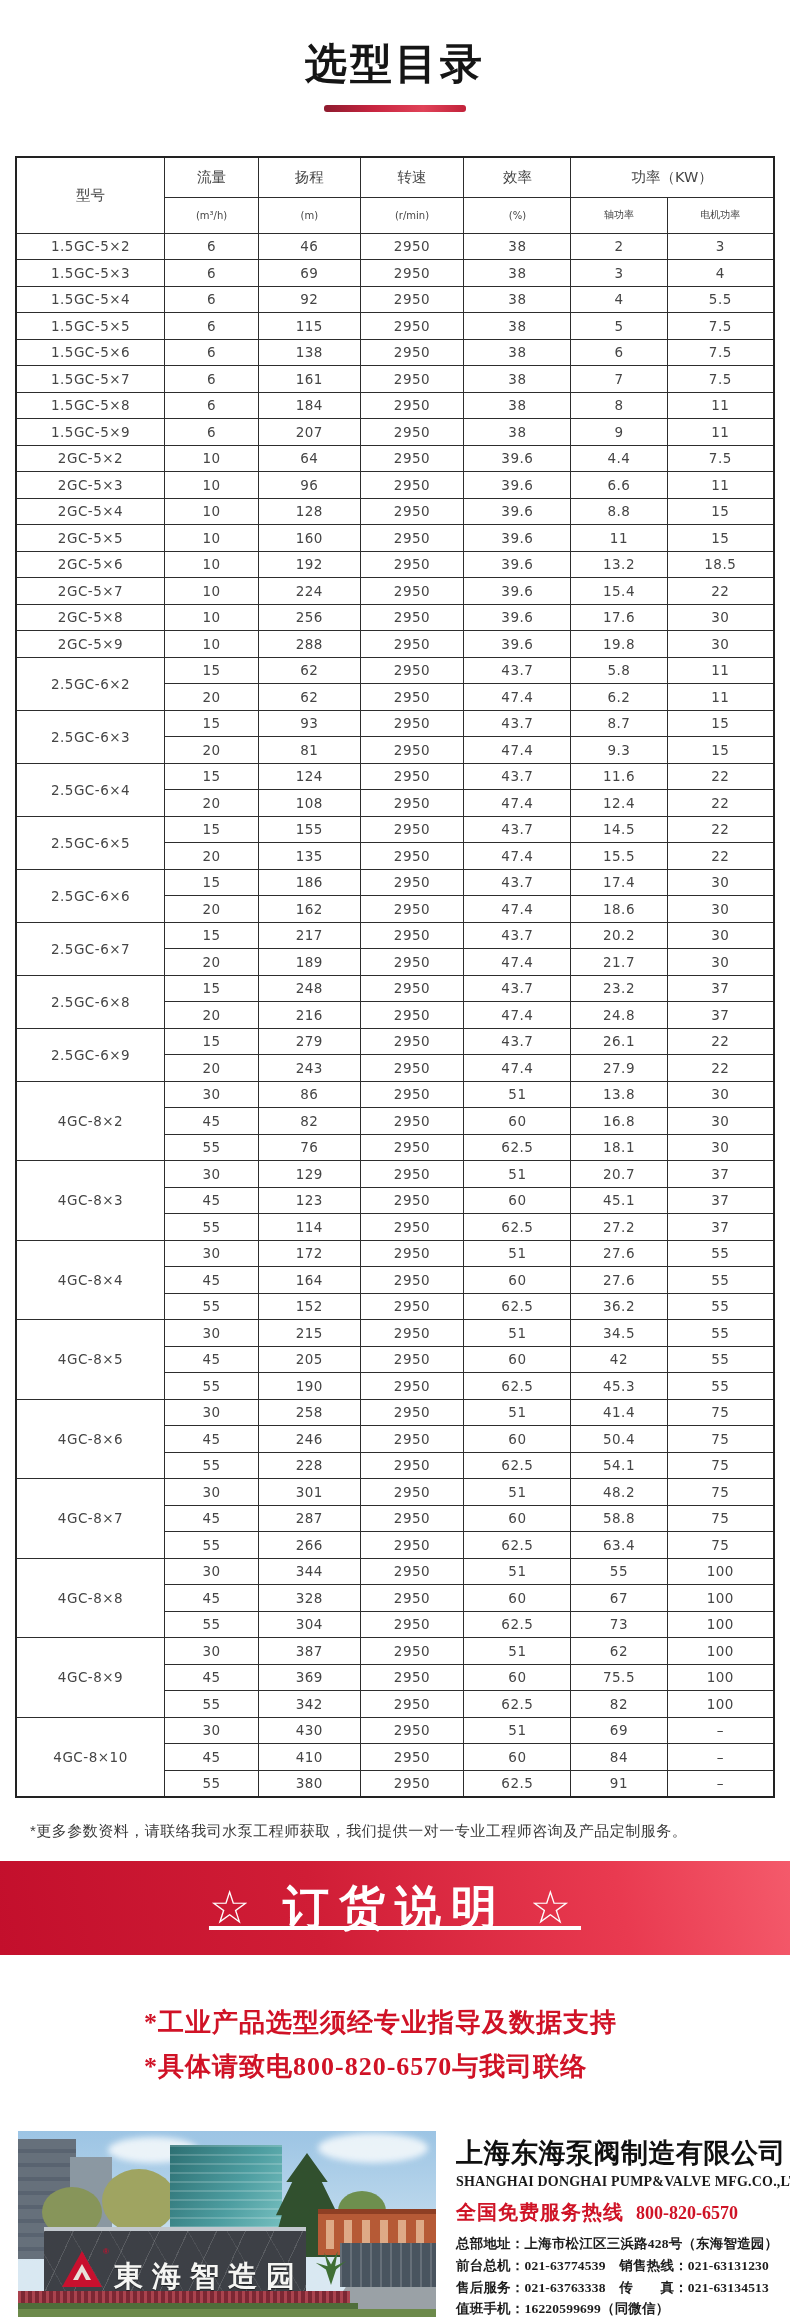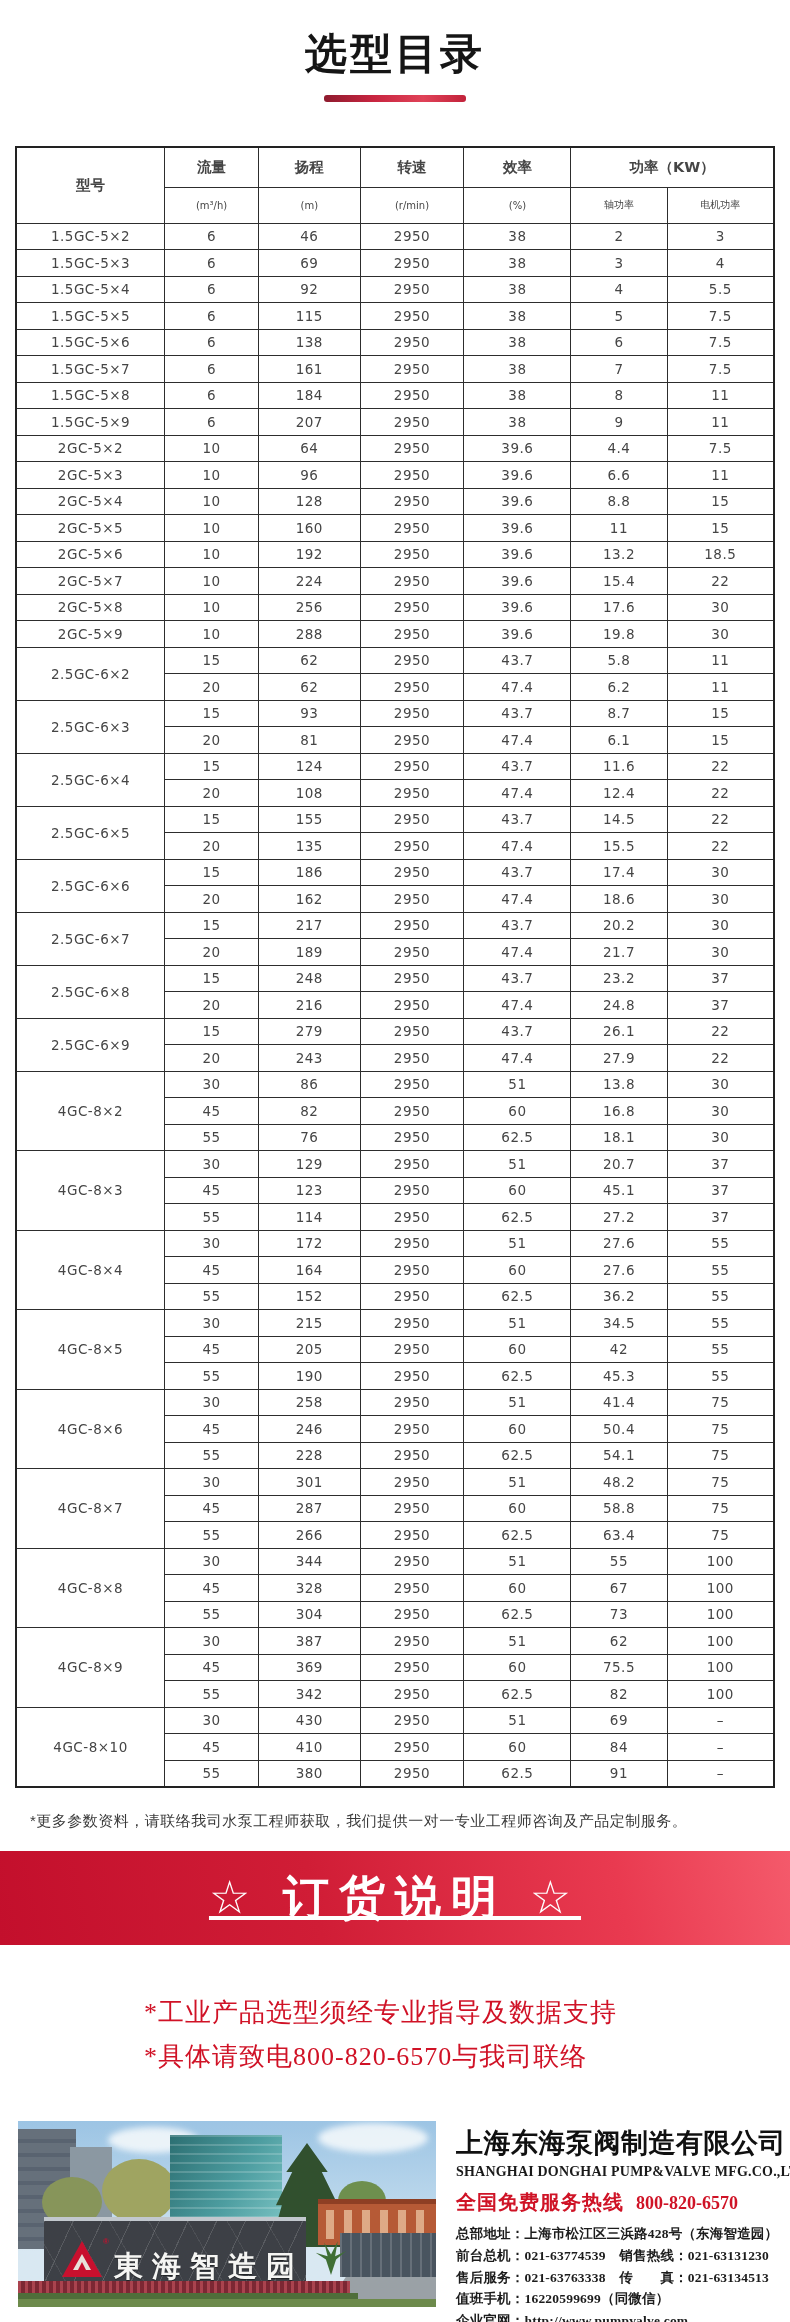--- a/index.html
+++ b/index.html
@@ -1,49 +1,49 @@
 <!DOCTYPE html>
 <html><head>
 <meta charset="utf-8">
 <style>
   * { margin:0; padding:0; box-sizing:border-box; }
   html,body { background:#ffffff; }
   body { font-family:"Liberation Sans","DejaVu Sans",sans-serif; }
   .page { width:790px; height:2322px; margin:0 auto; background:#fff; overflow:hidden; position:relative; }
 
   
-  .page-title { text-align:center; padding-top:26px; font-size:42px; font-weight:900; color:#151515; letter-spacing:3px; font-family:"Liberation Sans","DejaVu Sans",sans-serif; }
+  .page-title { text-align:center; padding-top:36px; font-size:42px; font-weight:900; color:#151515; letter-spacing:3px; font-family:"Liberation Sans","DejaVu Sans",sans-serif; }
   .title-underline { width:142px; height:7px; margin:13px auto 0; border-radius:3px;
     background:linear-gradient(90deg,#8e1b2e 0%,#c82540 35%,#e04258 70%,#c2223a 100%); }
 
   
   .table-wrap { margin:44px auto 0; width:760px; }
   table.spec { width:100%; border-collapse:collapse; table-layout:fixed;
     font-family:"DejaVu Sans","Liberation Sans",sans-serif; color:#454545; }
   table.spec th, table.spec td { border:1px solid #2d2d2d; text-align:center; vertical-align:middle;
     font-weight:400; font-size:13.5px; padding:0; }
   table.spec { border:2px solid #222; }
-  table.spec thead tr:first-child th { height:40px; font-size:14.5px;font-weight:bold; }
+  table.spec thead tr:first-child th { height:40px; font-size:14.5px; }
   table.spec thead tr:last-child th { height:36px; font-size:10px; }
   table.spec tbody td { height:26.5px; letter-spacing:0.5px; }
   td.model-cell { font-size:13.5px; letter-spacing:0.5px; }
   col.c-model { width:19.6%; } col.c-flow { width:12.4%; } col.c-head { width:13.4%; }
   col.c-speed { width:13.7%; } col.c-eff { width:14.1%; } col.c-shaft { width:12.7%; } col.c-motor { width:14.1%; }
 
   
   .footnote { margin:24px 0 0 30px; font-size:15px; font-weight:400; color:#3a3a3a; letter-spacing:0.5px; }
 
   
   .order-banner { margin-top:20px; width:100%; height:94px; display:flex; align-items:center; justify-content:center;
     background:linear-gradient(78deg,#c30f2c 0%,#d01d36 40%,#e93a50 78%,#f45a6b 100%); }
   .order-banner .banner-title { color:#ffffff; font-size:46px; font-weight:900; letter-spacing:10px;text-decoration:underline; }
 
   
   .notice { margin:46px 0 0 144px; width:fit-content; }
-  .notice p { font-family:"Liberation Serif","DejaVu Serif",serif; font-size:26px; font-weight:400; color:#d01226;
+  .notice p { font-family:"Liberation Serif","DejaVu Serif",serif; font-size:26px; font-weight:700; color:#d01226;
     line-height:1.7; letter-spacing:1px; }
 
   
   .footer { margin-top:42px; display:flex; padding:0 14px 0 18px; gap:20px; }
 
   
   .photo { position:relative; width:418px; height:186px; overflow:hidden; flex:0 0 auto;
     background:linear-gradient(#9cc4e4 0%,#bcd8ec 45%,#d9e8f2 70%); }
   .cloud { position:absolute; background:#f3f8fb; border-radius:50%; filter:blur(3px); opacity:.9; }
   .bldg-left { position:absolute; left:0; top:8px; width:58px; height:120px; background:#66707b;
@@ -303,21 +303,21 @@
             <td>2950</td>
             <td>43.7</td>
             <td>8.7</td>
             <td>15</td>
           </tr>
           <tr>
             <td>20</td>
             <td>81</td>
             <td>2950</td>
             <td>47.4</td>
-            <td>6.1</td>
+            <td>9.3</td>
             <td>15</td>
           </tr>
           <tr>
             <td rowspan="2" class="model-cell">2.5GC-6×4</td>
             <td>15</td>
             <td>124</td>
             <td>2950</td>
             <td>43.7</td>
             <td>11.6</td>
             <td>22</td>

